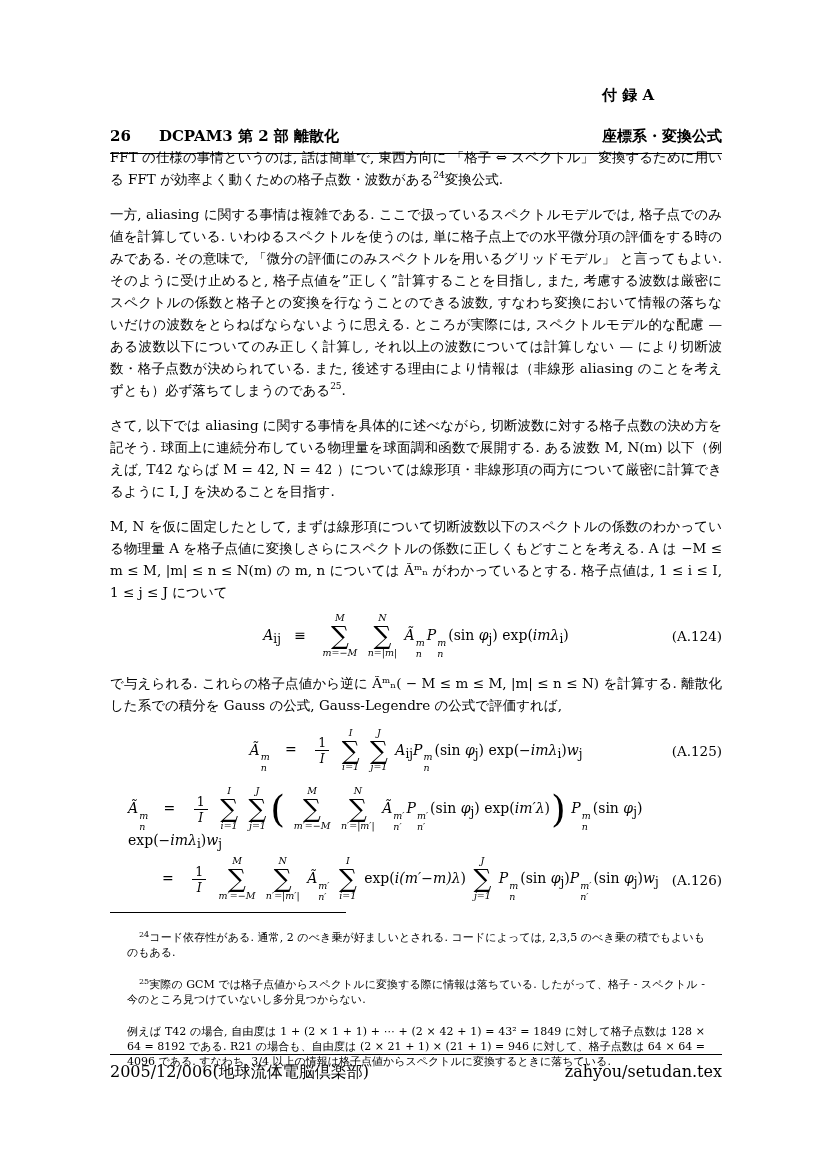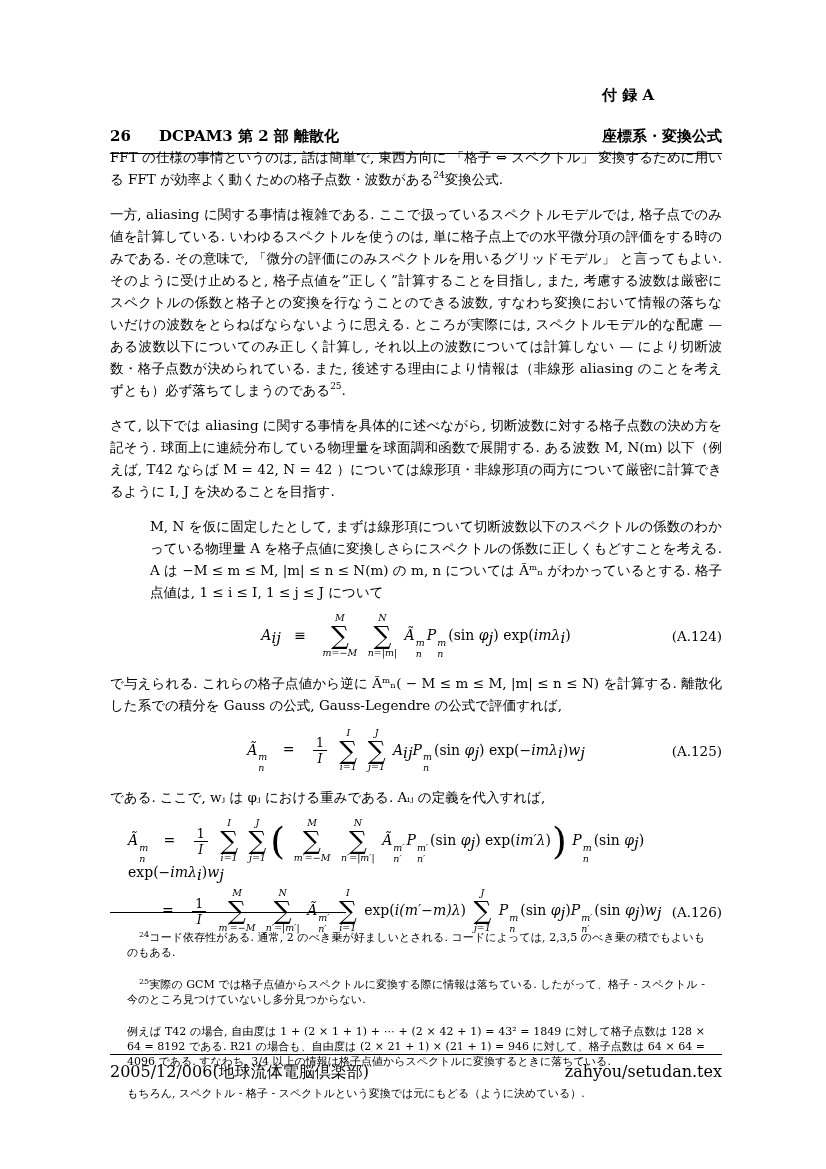--- a/index.html
+++ b/index.html
@@ -19,21 +19,21 @@
   
   .equation{position:relative;text-align:center;margin:10px 0 12px 0;line-height:1.1;font-size:14px;}
   .eq-left{text-align:left;}
   .eq-line{position:relative;padding-left:18px;margin:8px 0;}
   .eq-line2{padding-left:52px;}
   .eq-tag{position:absolute;right:0;top:50%;transform:translateY(-50%);
           font-style:normal;font-size:13.5px;}
   .mi{font-style:italic;}
   .mo{font-style:normal;}
   .mrel{font-style:normal;margin:0 9px;}
-  .msub{font-size:15px;font-style:italic;vertical-align:-3px;line-height:0;}
+  .msub{font-size:12px;vertical-align:-3px;line-height:0;}
   .sum{display:inline-flex;flex-direction:column;align-items:center;
        vertical-align:middle;margin:0 3px;}
   .lim{font-size:9.5px;font-style:italic;line-height:1.15;white-space:nowrap;}
   .sigma{font-size:25px;line-height:0.95;font-style:normal;}
   .ss{display:inline-flex;flex-direction:column;align-items:flex-start;
       font-size:9.5px;font-style:italic;line-height:1.15;vertical-align:-6px;
       margin:0 2px 0 1px;}
   .frac{display:inline-flex;flex-direction:column;align-items:center;
         vertical-align:middle;margin:0 5px;font-size:12.5px;line-height:1.2;}
   .num{font-style:normal;padding:0 3px;border-bottom:1px solid #000;}
@@ -68,21 +68,21 @@
   </div>
 
   <div class="body">
 
     <p class="para"><span>FFT の仕様の事情というのは, 話は簡単で, 東西方向に 「格子 ⇔ スペクトル」 変換するために用いる FFT が効率よく動くための格子点数・波数がある</span><sup class="fnref">24</sup><span>変換公式.</span></p>
 
     <p class="para"><span>一方, aliasing に関する事情は複雑である. ここで扱っているスペクトルモデルでは, 格子点でのみ値を計算している. いわゆるスペクトルを使うのは, 単に格子点上での水平微分項の評価をする時のみである. その意味で, 「微分の評価にのみスペクトルを用いるグリッドモデル」 と言ってもよい. そのように受け止めると, 格子点値を”正しく”計算することを目指し, また, 考慮する波数は厳密にスペクトルの係数と格子との変換を行なうことのできる波数, すなわち変換において情報の落ちないだけの波数をとらねばならないように思える. ところが実際には, スペクトルモデル的な配慮 — ある波数以下についてのみ正しく計算し, それ以上の波数については計算しない — により切断波数・格子点数が決められている. また, 後述する理由により情報は（非線形 aliasing のことを考えずとも）必ず落ちてしまうのである</span><sup class="fnref">25</sup><span>.</span></p>
 
     <p class="para">さて, 以下では aliasing に関する事情を具体的に述べながら, 切断波数に対する格子点数の決め方を記そう. 球面上に連続分布している物理量を球面調和函数で展開する. ある波数 M, N(m) 以下（例えば, T42 ならば M = 42, N = 42 ）については線形項・非線形項の両方について厳密に計算できるように I, J を決めることを目指す.</p>
 
-    <p class="para" style="margin-bottom:4px;margin-left:40px;">M, N を仮に固定したとして, まずは線形項について切断波数以下のスペクトルの係数のわかっている物理量 A を格子点値に変換しさらにスペクトルの係数に正しくもどすことを考える. A は −M ≤ m ≤ M, |m| ≤ n ≤ N(m) の m, n については Ãᵐₙ がわかっているとする. 格子点値は, 1 ≤ i ≤ I, 1 ≤ j ≤ J について</p>
+    <p class="para" style="margin-bottom:4px;">M, N を仮に固定したとして, まずは線形項について切断波数以下のスペクトルの係数のわかっている物理量 A を格子点値に変換しさらにスペクトルの係数に正しくもどすことを考える. A は −M ≤ m ≤ M, |m| ≤ n ≤ N(m) の m, n については Ãᵐₙ がわかっているとする. 格子点値は, 1 ≤ i ≤ I, 1 ≤ j ≤ J について</p>
 
     <div class="equation">
       <span class="mi">A</span><sub class="msub">ij</sub>
       <span class="mrel">≡</span>
       <span class="sum">
           <span class="lim">M</span>
           <span class="sigma">∑</span>
           <span class="lim">m=−M</span>
         </span>
       <span class="sum">
@@ -126,21 +126,20 @@
         </span>
       <span class="mi">A</span><sub class="msub">ij</sub><span class="mi">P</span><span class="ss">
           <span>m</span>
           <span>n</span>
         </span><span class="mo">(sin</span>
       <span class="mi">φ</span><sub class="msub">j</sub><span class="mo">)</span>
       <span class="mo">exp(</span><span class="mi">−imλ</span><sub class="msub">i</sub><span class="mo">)</span><span class="mi">w</span><sub class="msub">j</sub>
       <span class="eq-tag">(A.125)</span>
     </div>
 
-    <p class="para" style="margin-bottom:2px;">である. ここで, wⱼ は φⱼ における重みである. Aᵢⱼ の定義を代入すれば,</p>
 
     <div class="equation eq-left">
       <div class="eq-line">
         <span class="mi">Ã</span><span class="ss">
             <span>m</span>
             <span>n</span>
           </span>
         <span class="mrel">=</span>
         <span class="frac">
             <span class="num">1</span>
@@ -226,21 +225,20 @@
       </div>
     </div>
 
   </div>
 
   <div class="footnotes">
     <div class="fn-rule"></div>
     <p class="fn first"><sup class="fnmark">24</sup><span>コード依存性がある. 通常, 2 のべき乗が好ましいとされる. コードによっては, 2,3,5 のべき乗の積でもよいものもある.</span></p>
     <p class="fn first"><sup class="fnmark">25</sup><span>実際の GCM では格子点値からスペクトルに変換する際に情報は落ちている. したがって、格子 - スペクトル - 今のところ見つけていないし多分見つからない.</span></p>
     <p class="fn"><span>例えば T42 の場合, 自由度は 1 + (2 × 1 + 1) + ⋯ + (2 × 42 + 1) = 43² = 1849 に対して格子点数は 128 × 64 = 8192 である. R21 の場合も、自由度は (2 × 21 + 1) × (21 + 1) = 946 に対して、格子点数は 64 × 64 = 4096 である. すなわち, 3/4 以上の情報は格子点値からスペクトルに変換するときに落ちている.</span></p>
-    <p class="fn"><span>もちろん, スペクトル - 格子 - スペクトルという変換では元にもどる（ように決めている）.</span></p>
   </div>
 
   <div class="footer">
     <span>2005/12/006(地球流体電脳倶楽部)</span>
     <span>zahyou/setudan.tex</span>
   </div>
 
 </div>
 
 </body></html>

